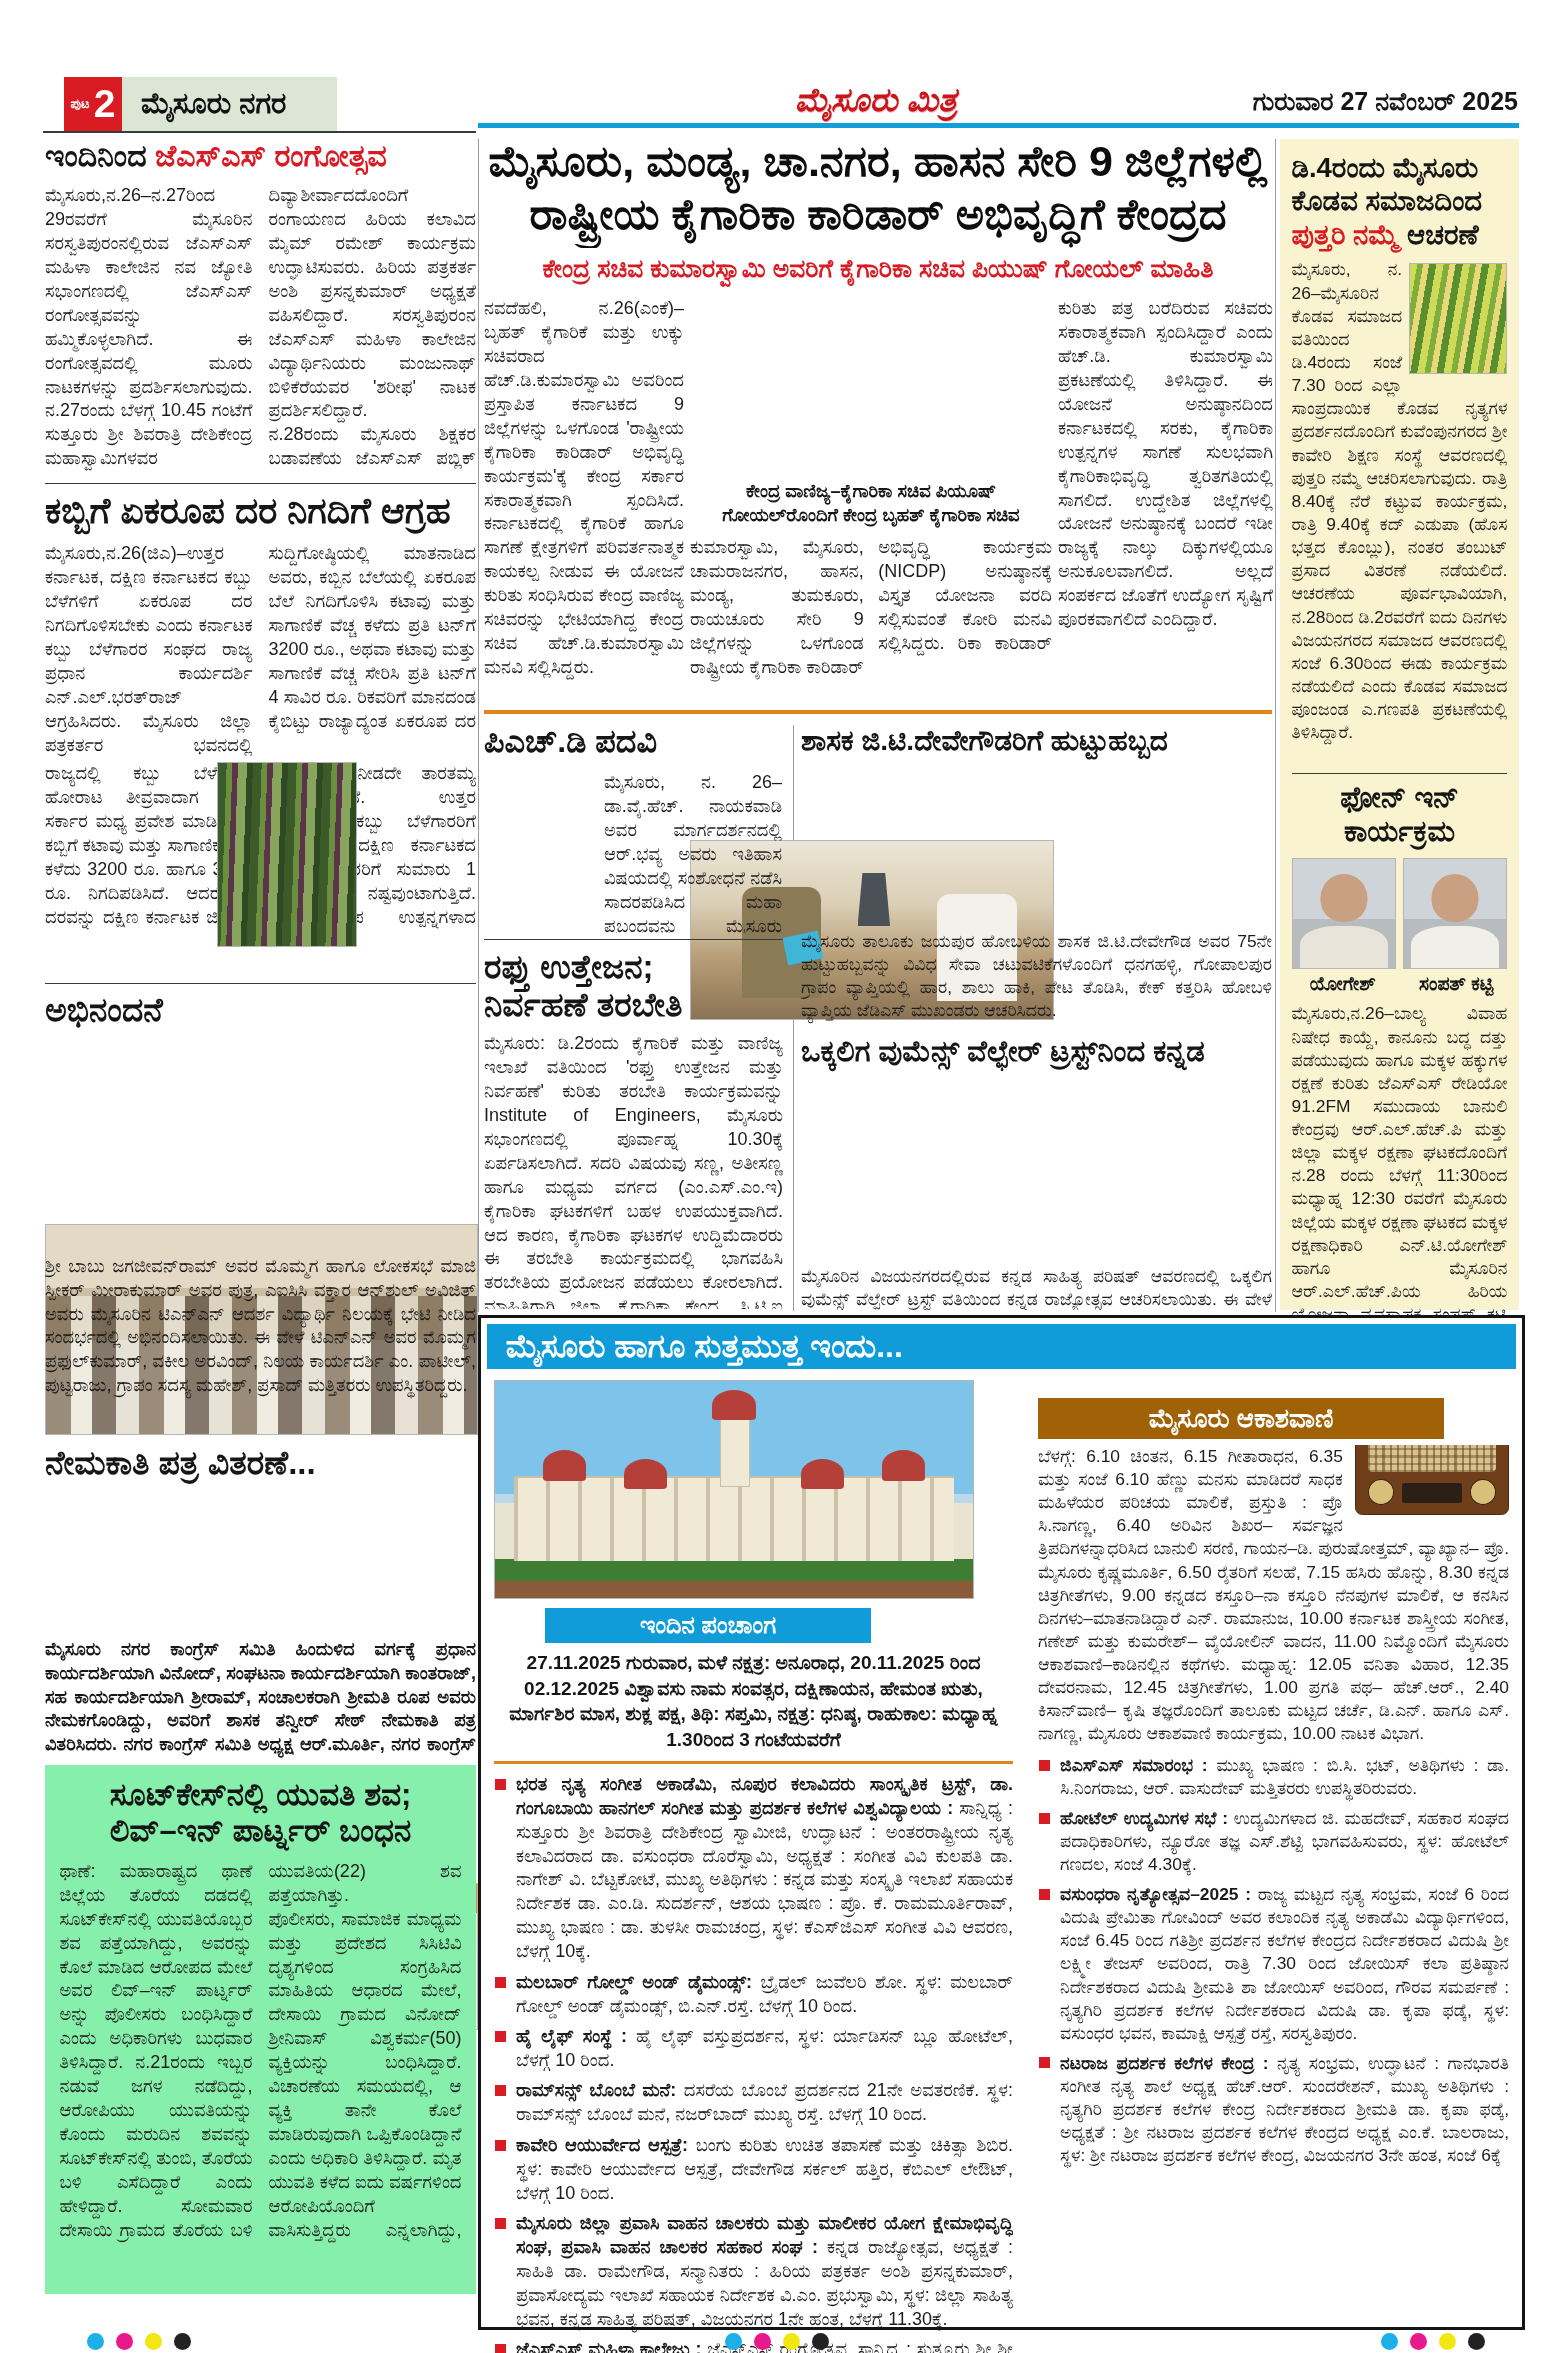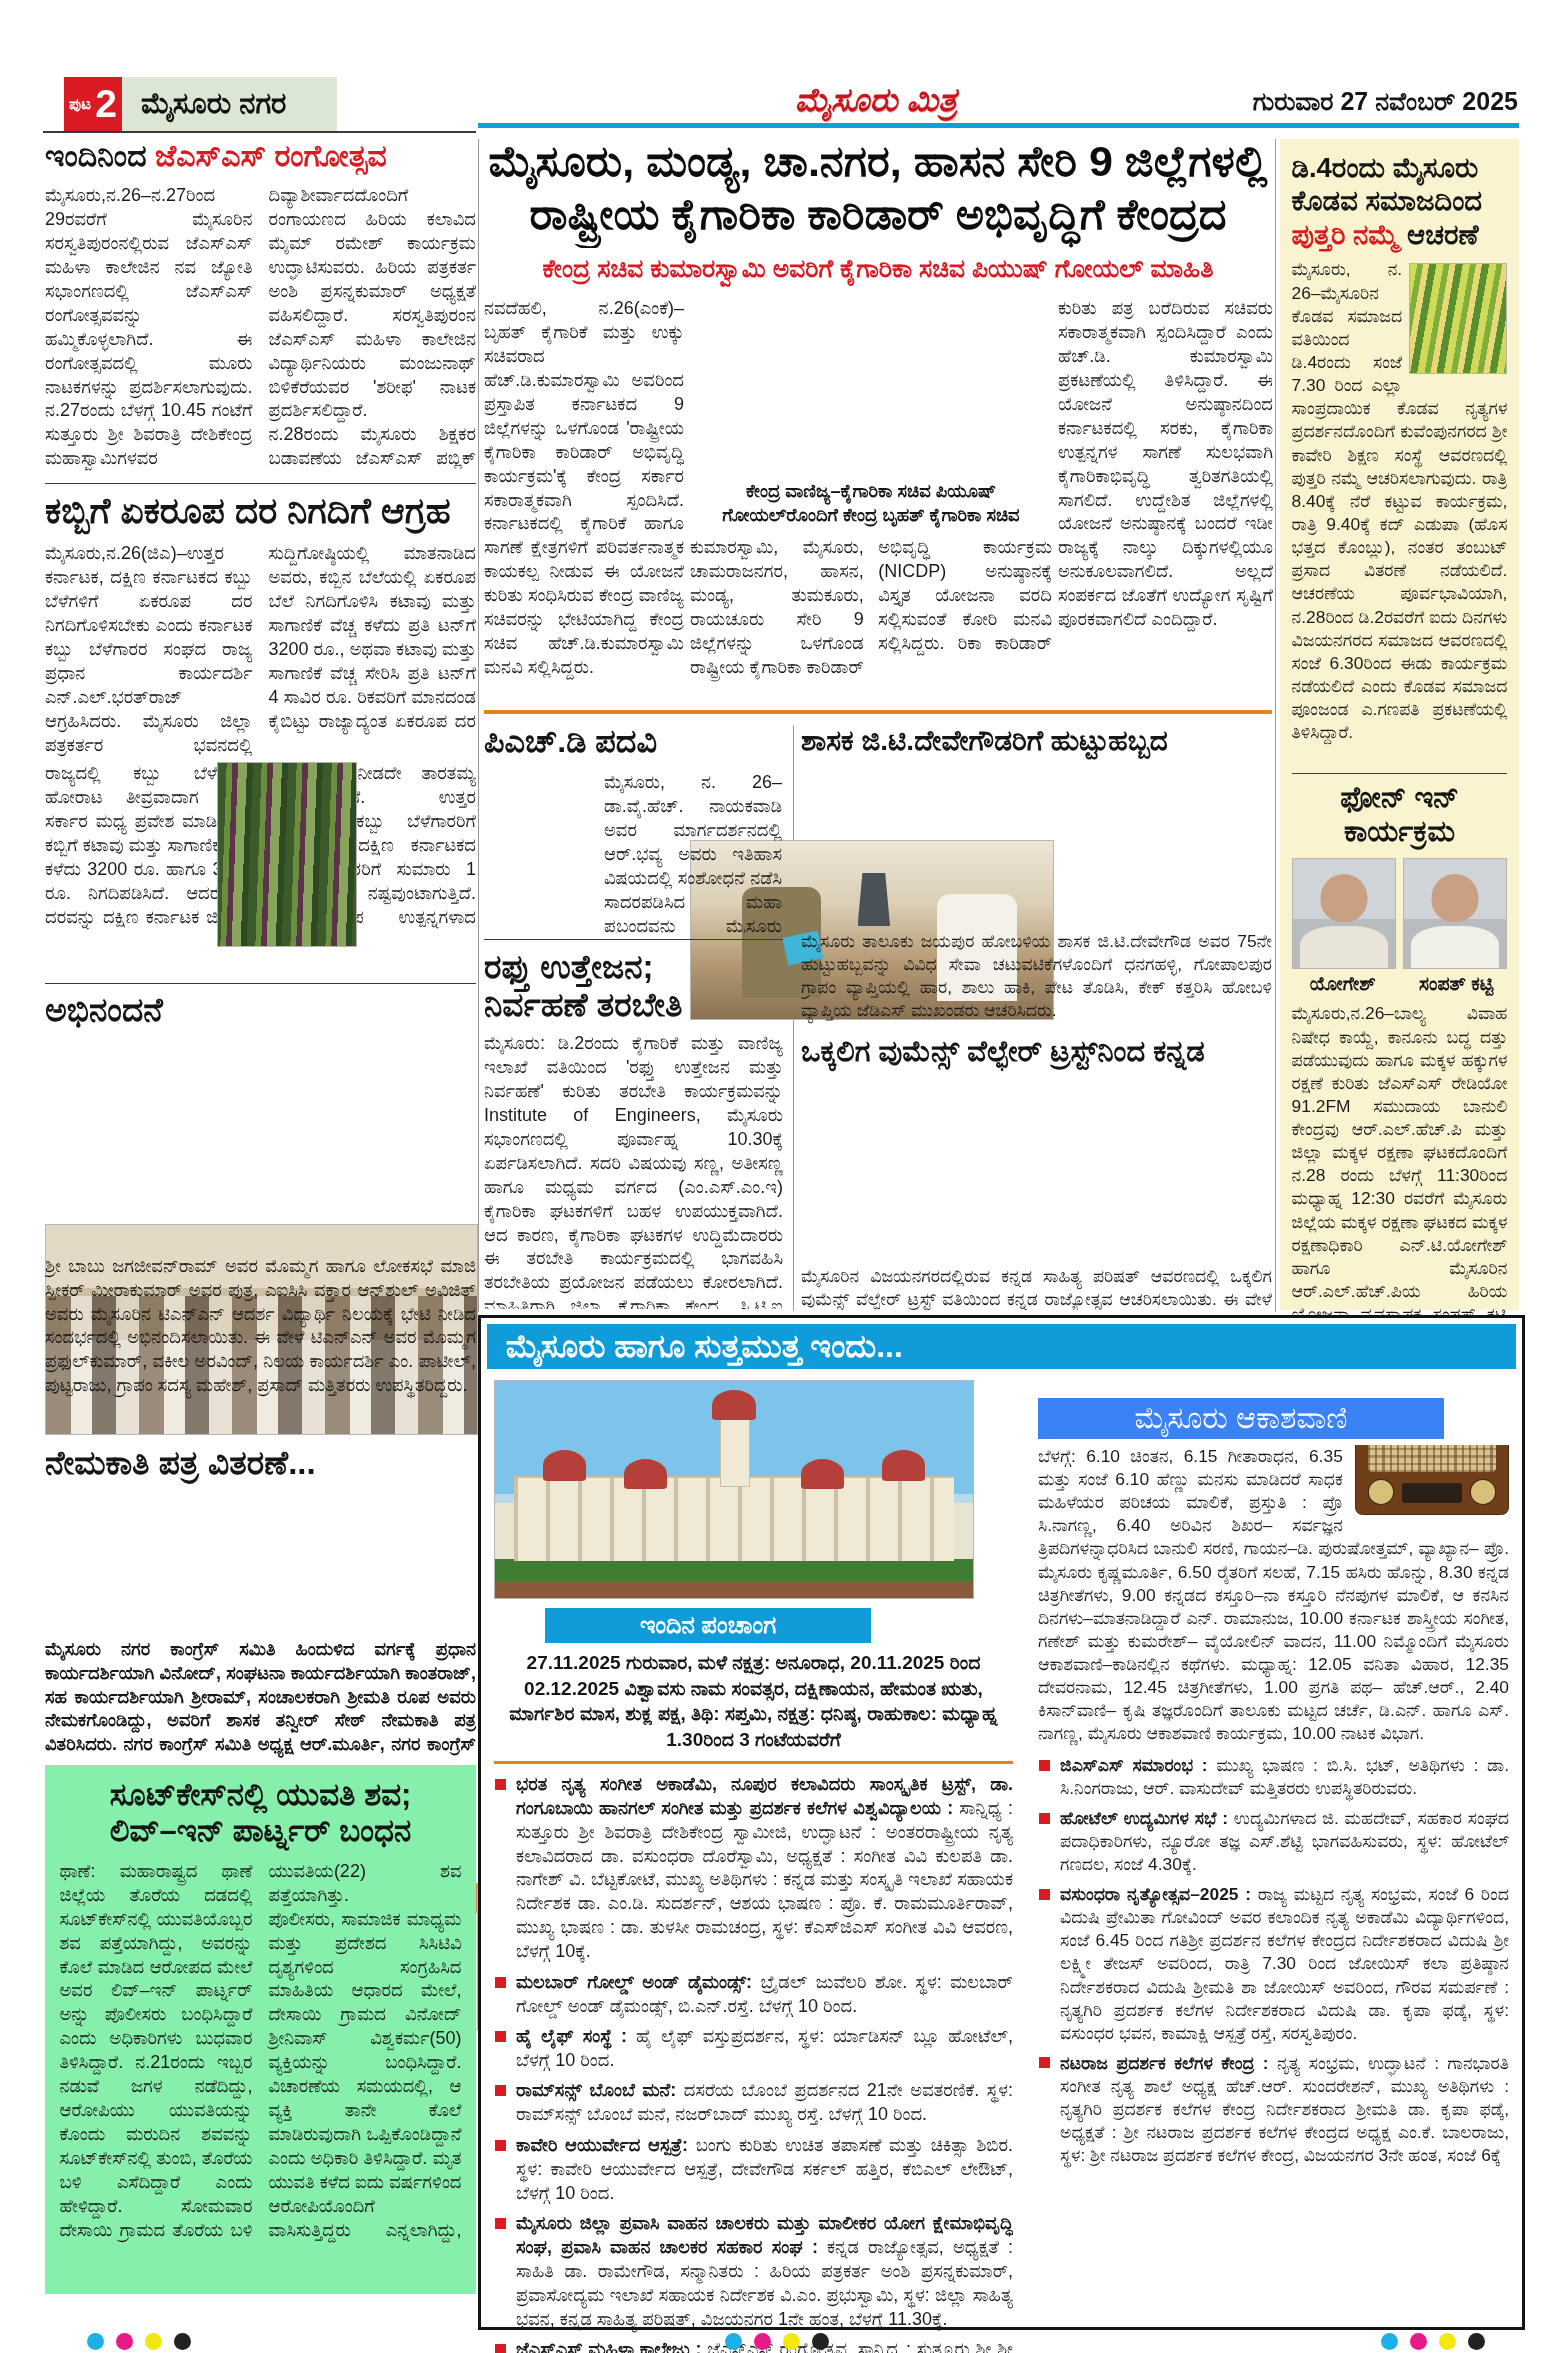--- a/index.html
+++ b/index.html
@@ -10,21 +10,21 @@
   .body-txt{font-size:18px;line-height:1.33;color:#1b1b1b;}
   .sm-txt{font-size:17.4px;line-height:1.33;color:#1b1b1b;}
   .cols2{column-count:2;column-gap:16px;}
   .clip{overflow:hidden;}
   .rule{background:#3a3a3a;height:1.4px;}
   .vrule{background:#9a9a9a;width:0.7px;}
   .orange-rule{background:#e0841c;height:3.6px;}
   .blue-rule{background:#129fd9;}
   
   .badge-red{background:#d91c24;color:#fff;display:flex;align-items:center;justify-content:center;gap:4.3px;}
-  .badge-red .lbl{font-size:15px;font-weight:700;}
+  .badge-red .lbl{font-size:13px;font-weight:700;font-family:Liberation Mono, monospace;}
   .badge-red .num{font-size:39px;font-weight:800;}
   .badge-green{background:#dbe6d4;display:flex;align-items:center;}
   .badge-green .t{font-size:29px;font-weight:800;color:#111;padding-left:19px;}
   .masthead{color:#c8161d;font-size:33px;font-weight:800;font-style:italic;text-align:right;
             text-shadow:0.7px 0.7px 0 #f4b9b9;}
   .pagedate{font-size:25px;font-weight:800;text-align:right;}
   
   .h1a{font-size:30px;font-weight:800;line-height:1.1;}
   .red-t{color:#d91c24;}
   .h-big{font-size:43px;font-weight:800;line-height:1.24;text-align:center;color:#0d0d0d;}
@@ -75,21 +75,21 @@
   .ph-radio .dial{position:abs;position:absolute;bottom:10%;left:30%;width:40%;height:18%;background:#2a2017;border-radius:2.9px;}
   
   .ybox{background:#faf3cf;}
   .ybox .h{font-size:27.5px;font-weight:800;line-height:1.22;}
   
   .gbox{background:#86efac;}
   
   .band{border:3.6px solid #141414;background:#fff;}
   .band-blue{background:#0f9cd8;color:#fff;font-size:32px;font-weight:800;display:flex;align-items:center;padding-left:19px;}
   .panch-banner{background:#0f9cd8;color:#fff;font-size:24px;font-weight:800;display:flex;align-items:center;justify-content:center;}
-  .red-banner{background:#3b82f6;color:#fff;font-size:30px;font-weight:400;display:flex;align-items:center;justify-content:center;}
+  .red-banner{background:#a16207;color:#fff;font-size:26px;font-weight:700;display:flex;align-items:center;justify-content:center;}
   .li{position:relative;padding-left:22px;margin-bottom:6.5px;}
   .li .bullet{position:absolute;left:1.4px;top:5.8px;width:11px;height:11px;background:#d91c24;}
   .li b{font-weight:800;}
   .panch-txt{font-size:19px;font-weight:700;text-align:center;line-height:1.35;}
   .dots{display:flex;gap:11.6px;}
   .dot{width:17.4px;height:17.4px;border-radius:50%;}
   .dc{background:#1db0e8;} .dm{background:#e8198b;} .dy{background:#f2e613;} .dk{background:#222;}
   .names{display:flex;gap:11px;}
   .names div{flex:1;text-align:center;font-size:19px;font-weight:800;}
   .radio-float{float:right;width:159px;height:80px;margin:0 0 4.3px 7.2px;position:relative;}

